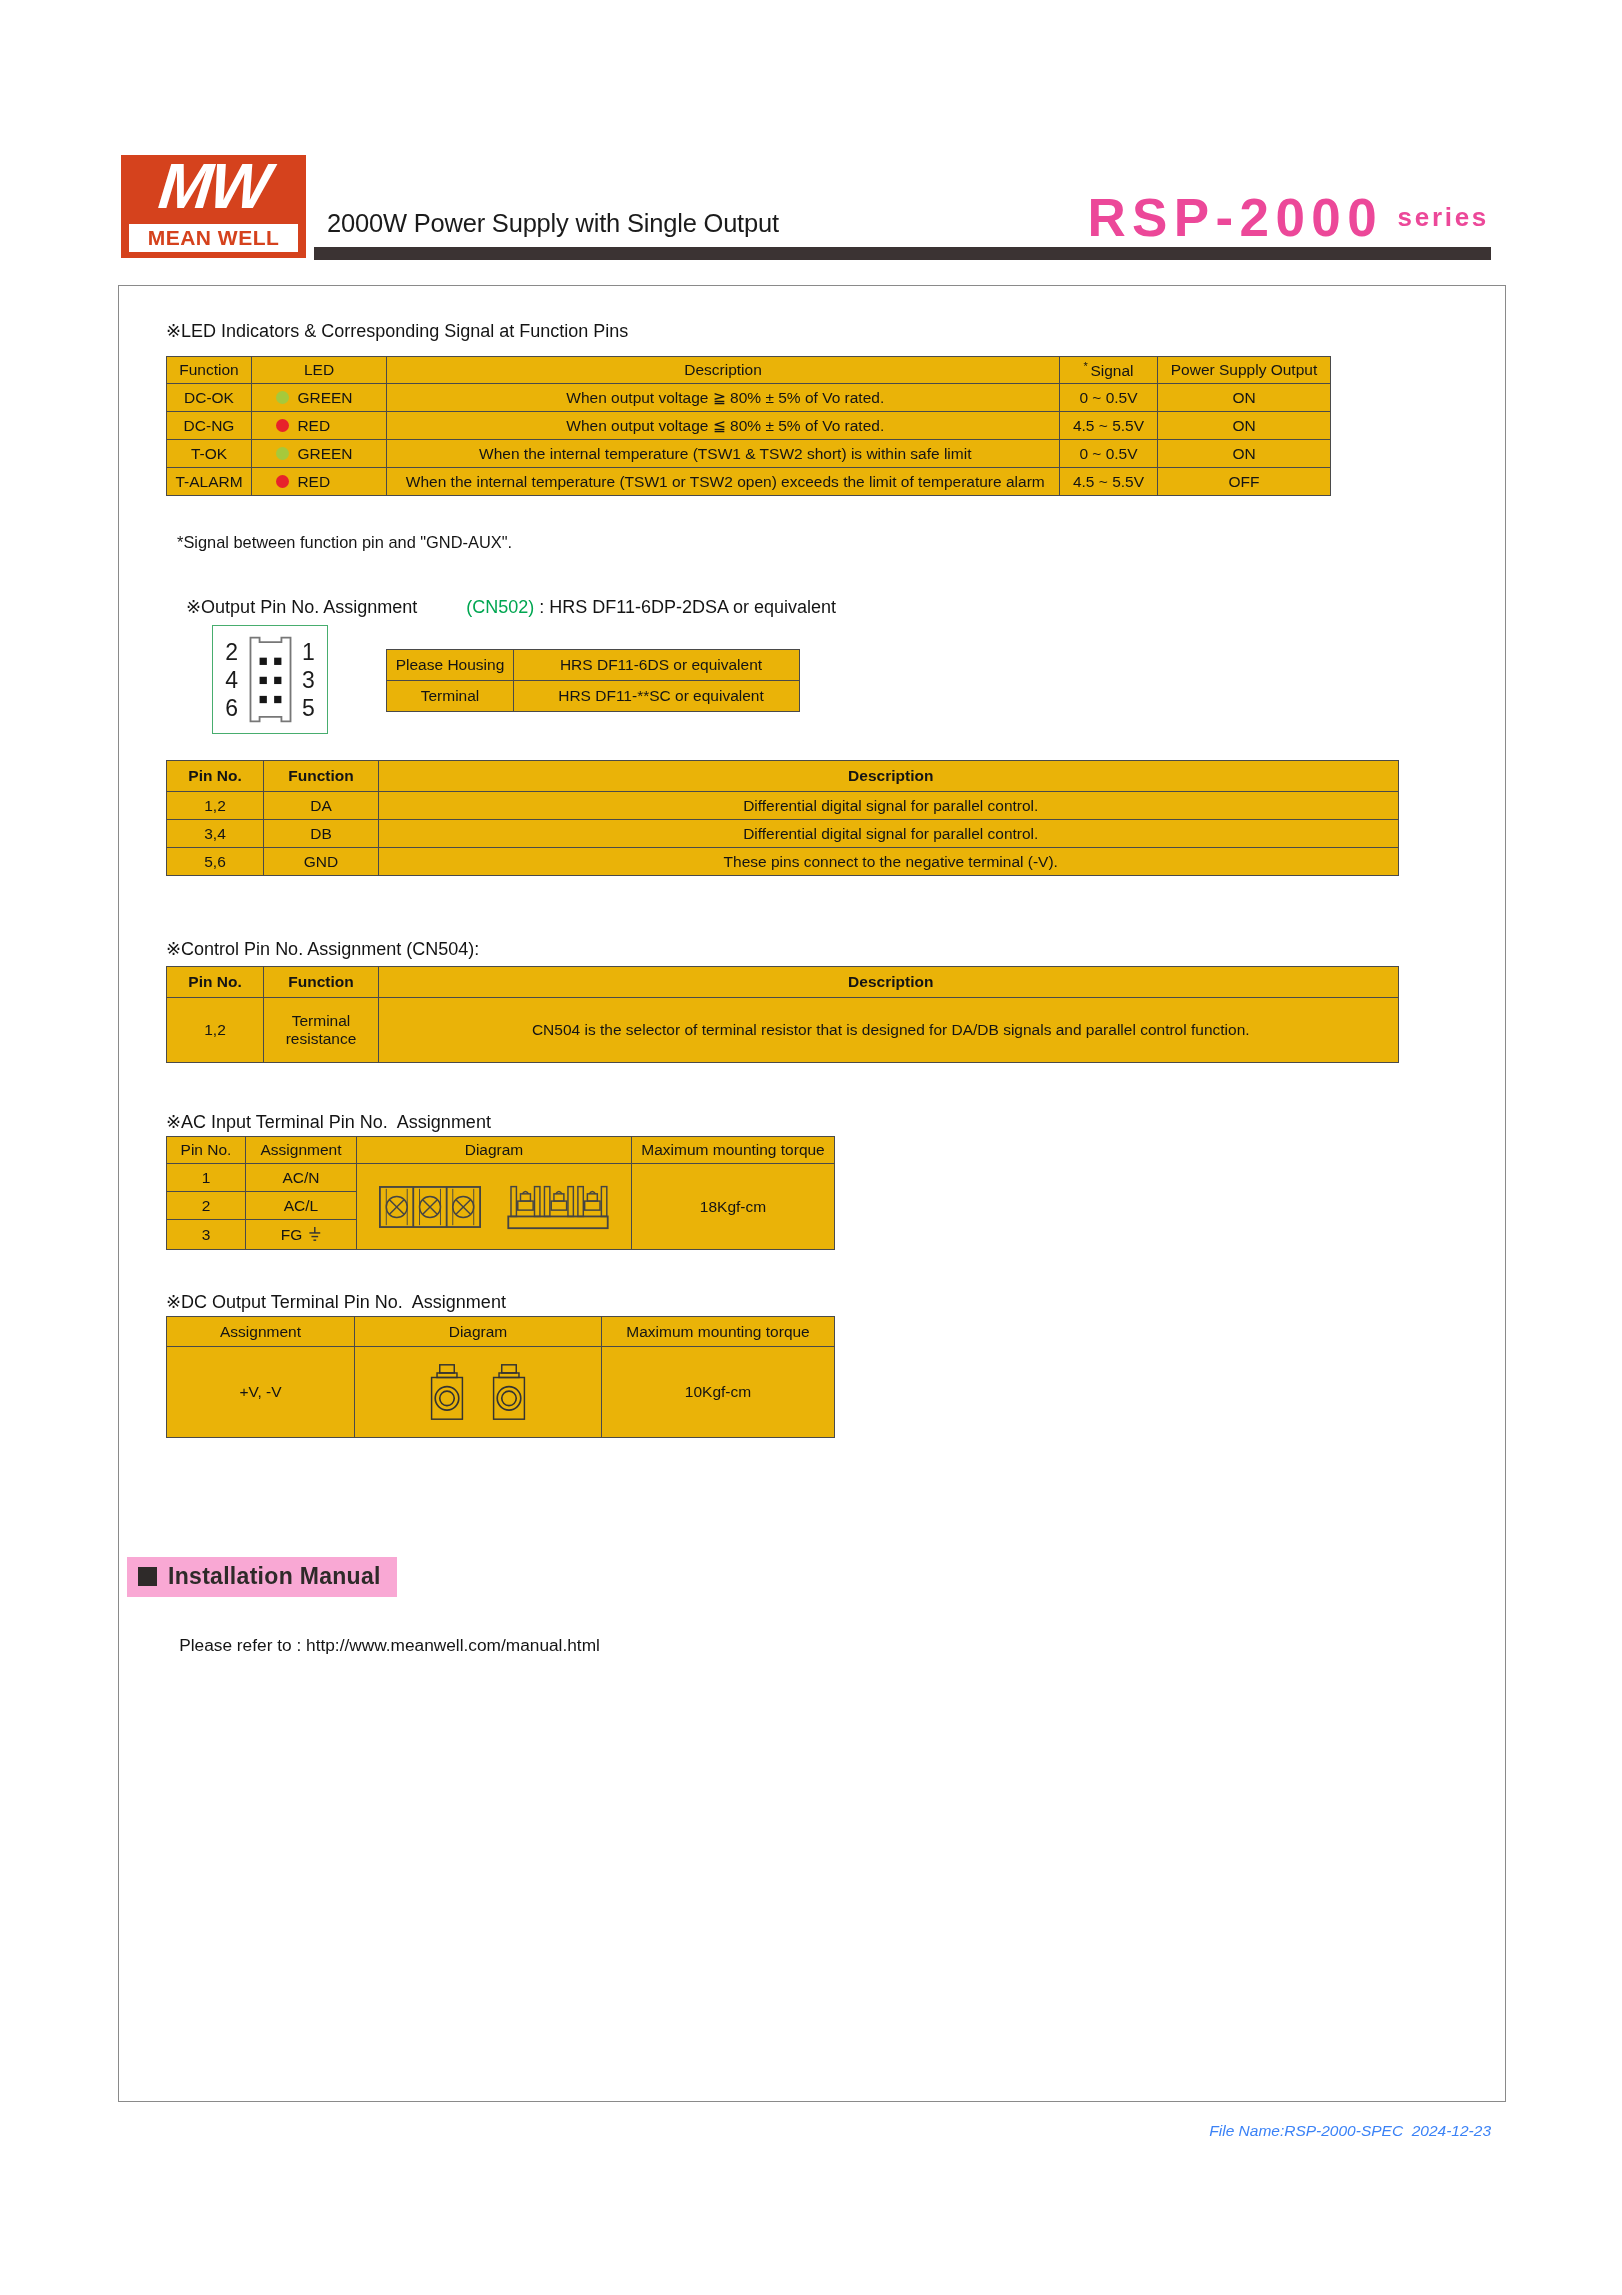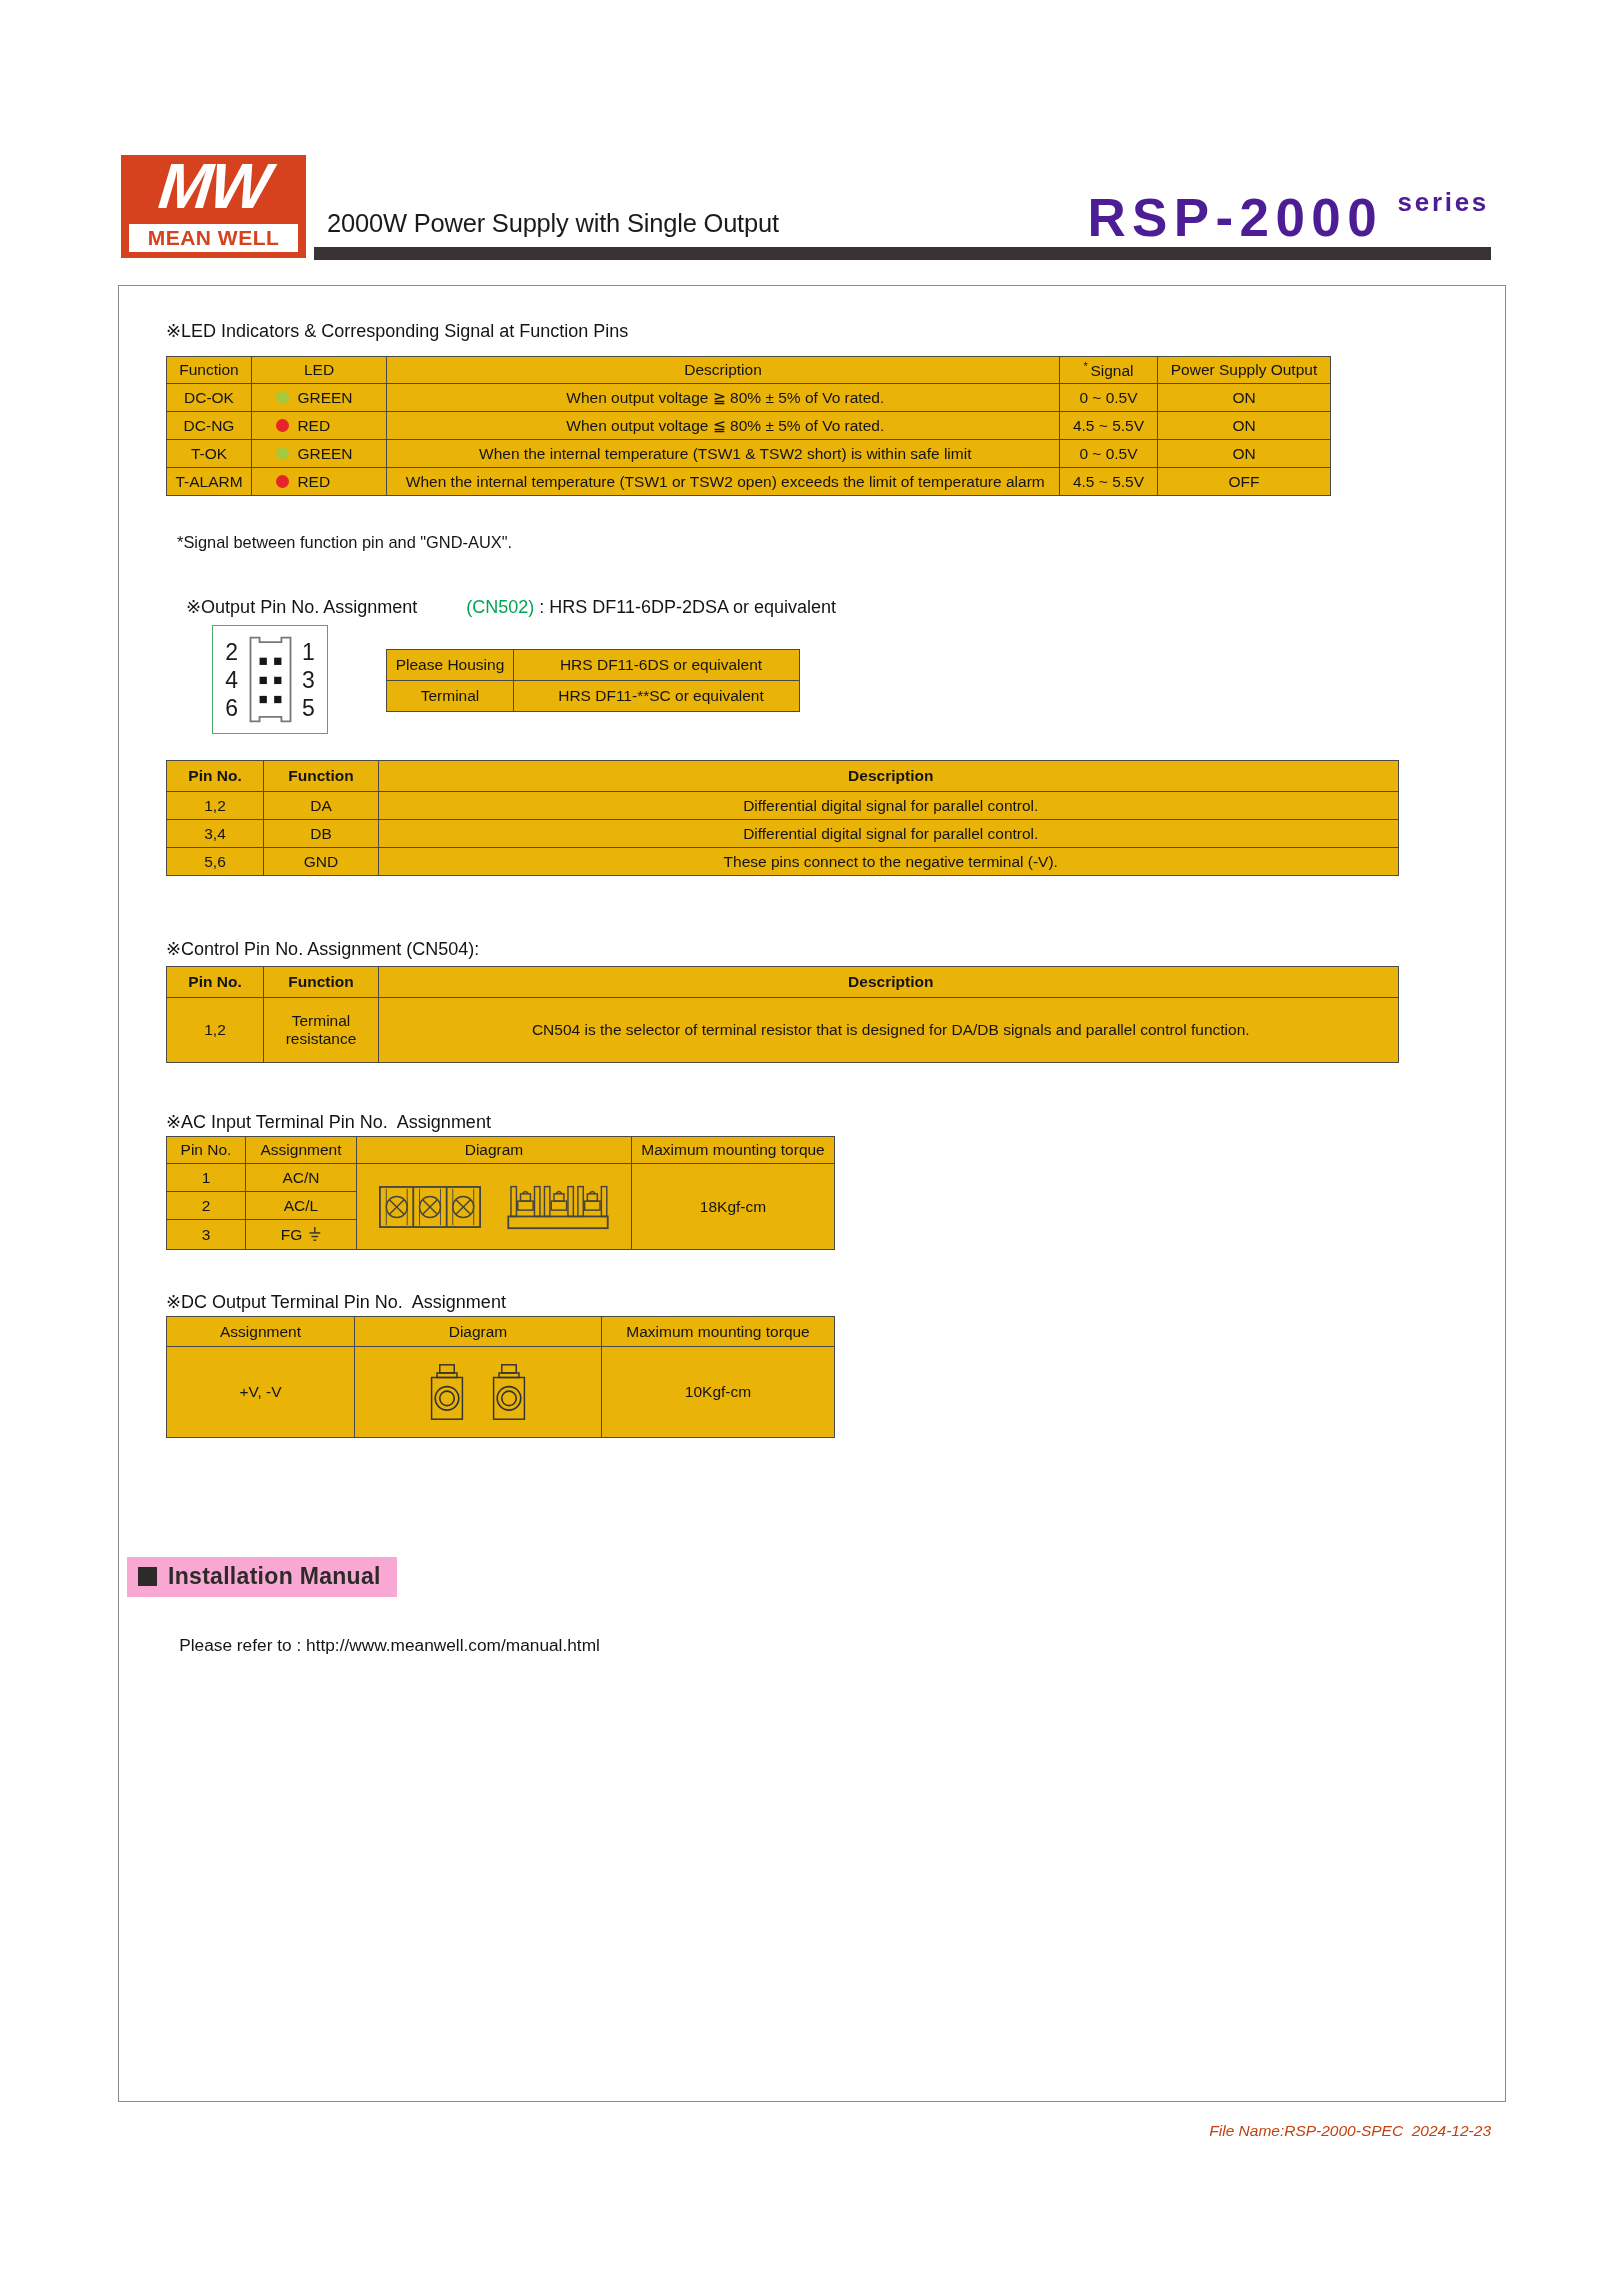--- a/index.html
+++ b/index.html
@@ -20,21 +20,21 @@
     position:absolute; top:-3.6px; left:0; right:0; text-align:center;
     font-size:64px; font-weight:bold; font-style:italic; color:#ffffff;
     transform:skewX(-6deg); letter-spacing:-2.7px; line-height:71px;
   }
   .logo-brand {
     position:absolute; bottom:6.4px; left:8.2px; right:8.2px; height:28px;
     background:#ffffff; color:#D5421D; font-weight:bold; font-size:21px;
     line-height:28px; text-align:center; letter-spacing:0.5px;
   }
   .subtitle { left:327px; top:209px; font-size:25.5px; letter-spacing:-0.2px; color:#1b1b1b; }
-  .series { top:187px; right:134px; display:flex; align-items:flex-start; gap:14.5px; color:#4c1d95; }
+  .series { top:187px; right:134px; display:flex; align-items:center; gap:14.5px; color:#ec4899; }
   .series-name { font-size:53px; font-weight:bold; letter-spacing:6.4px; }
   .series-suffix { font-size:26px; font-weight:bold; letter-spacing:2.7px; }
   .header-bar { left:314px; top:247px; width:1177px; height:12.7px; background:#3B3333; }
 
   
   .frame { left:118px; top:285px; width:1388px; height:1817px; border:0.9px solid #8a8a8a; }
 
   .sec-title { font-size:18px; color:#141414; white-space:pre-wrap; }
 
   
@@ -77,21 +77,21 @@
     background:#f9a8d4; display:flex; align-items:center; gap:11px;
     padding:6.4px 16.4px 6.4px 11px;
   }
   .install-square { width:19px; height:19px; background:#2E2A29; flex:0 0 auto; }
   .install-title { font-size:23px; font-weight:bold; color:#2E2A29; letter-spacing:0.3px; }
   .install-note { left:160px; top:1614px; font-size:17.3px; color:#141414; white-space:pre-wrap; }
   .install-note .url { color:#141414; }
 
   .footer {
     right:132px; top:2122px; position:absolute;
-    font-size:15.5px; font-style:italic; color:#c2410c; white-space:pre-wrap;
+    font-size:15.5px; font-style:italic; color:#3b82f6; white-space:pre-wrap;
   }
 
   svg { display:block; }
 </style>
 </head>
 <body>
 
 <div>
 
   <div class="logo">

